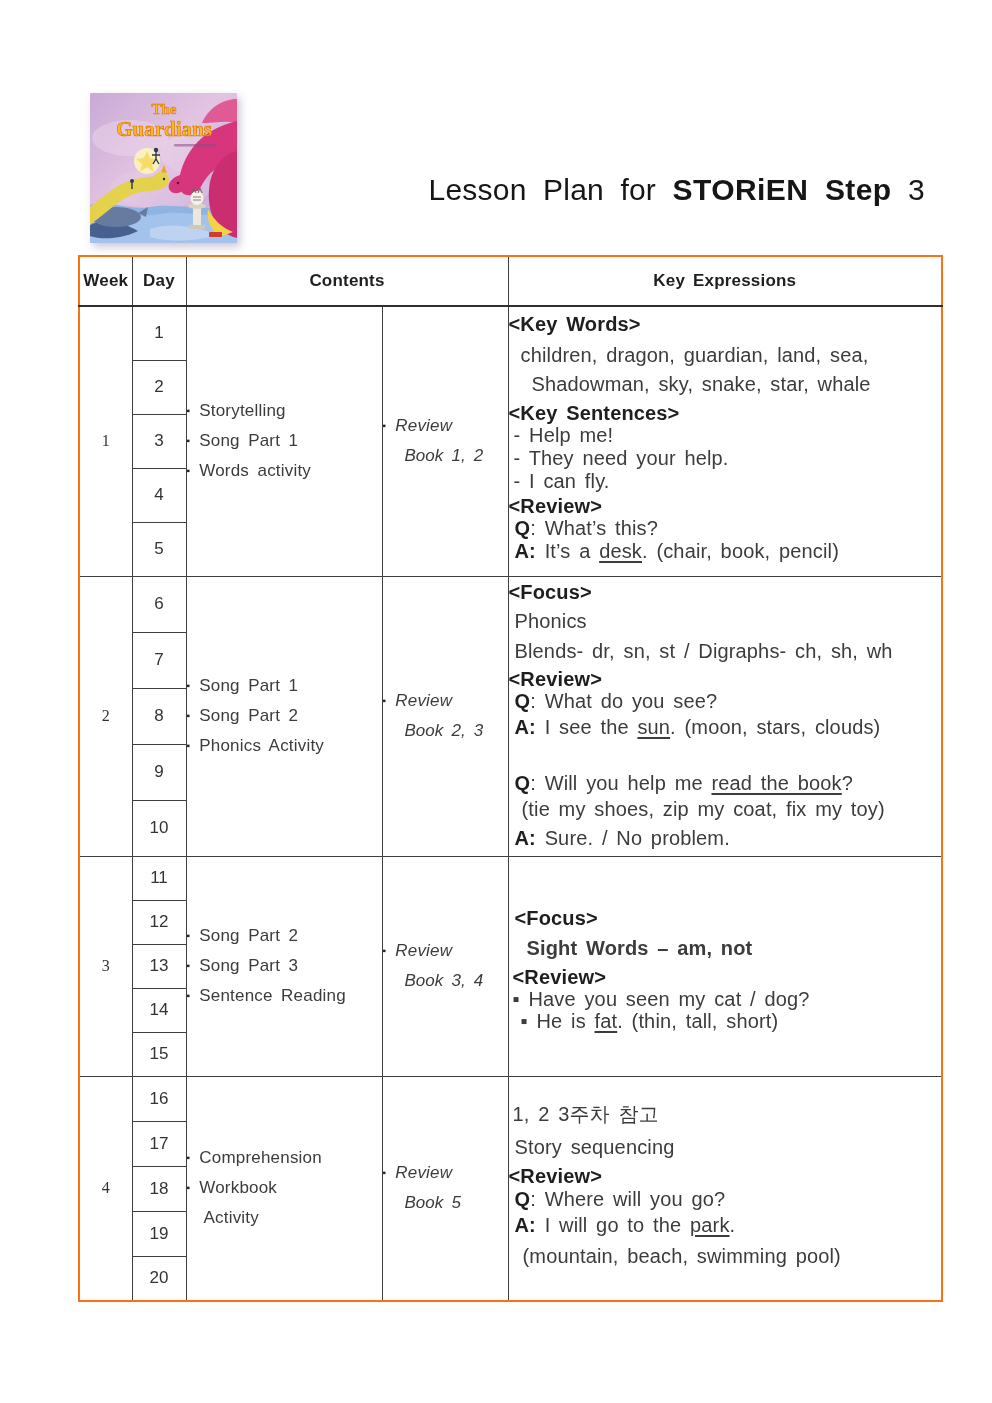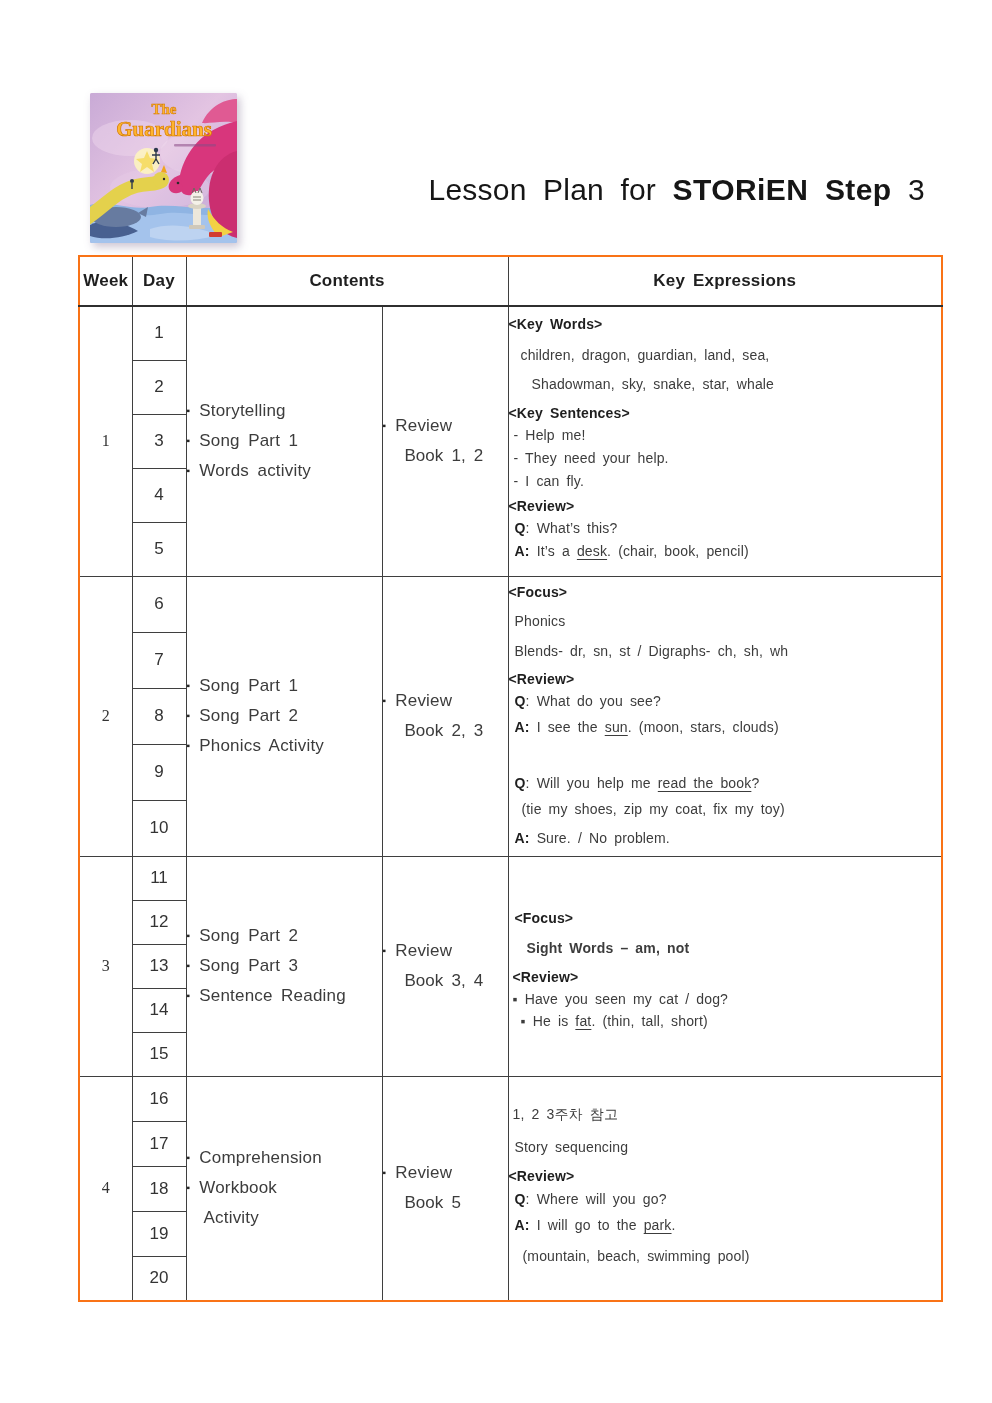--- a/index.html
+++ b/index.html
@@ -33,27 +33,27 @@
     text-align:center;letter-spacing:.2px;word-spacing:3px;
     border-bottom:2px solid #2f2f2f;background:#fff;
   }
   tr.wk0{height:54px;} tr.wk1{height:56px;} tr.wk2{height:44px;} tr.wk3{height:45px;}
   .week-cell{
     text-align:center;vertical-align:middle;
     font-family:"Liberation Serif",serif;font-size:16px;color:#333;
   }
   .day-cell{text-align:center;vertical-align:middle;font-size:17px;color:#333;}
   .contents-cell{vertical-align:middle;padding-left:13px;}
-  .review-cell{vertical-align:middle;padding-left:11px;}
+  .review-cell{vertical-align:middle;padding-left:11px;font-style:italic;}
   .c-item{line-height:30px;font-size:17px;letter-spacing:.2px;word-spacing:3.5px;white-space:nowrap;}
   .c-item .blt{font-size:10px;margin-right:9px;vertical-align:2px;color:#242424;}
   .c-item.cont{padding-left:17px;}
   .r-book{line-height:30px;font-size:17px;padding-left:22px;word-spacing:3.5px;white-space:nowrap;}
   .key-cell{vertical-align:top;padding:3px 4px 0 7px;}
-  .kline{line-height:22px;font-size:14px;letter-spacing:.15px;word-spacing:3px;white-space:nowrap;color:#3c3c3c;}
+  .kline{line-height:22px;font-size:20px;letter-spacing:.15px;word-spacing:3px;white-space:nowrap;color:#3c3c3c;}
   .kline .b{font-weight:bold;color:#1e1e1e;}
   .kline .u{text-decoration:underline;text-underline-offset:3px;}
 </style>
 </head>
 <body>
 
 <div class="cover">
   <svg width="147" height="150" viewBox="0 0 147 150">
     <defs>
       <linearGradient id="sky" x1="0" y1="0" x2="1" y2="1">

